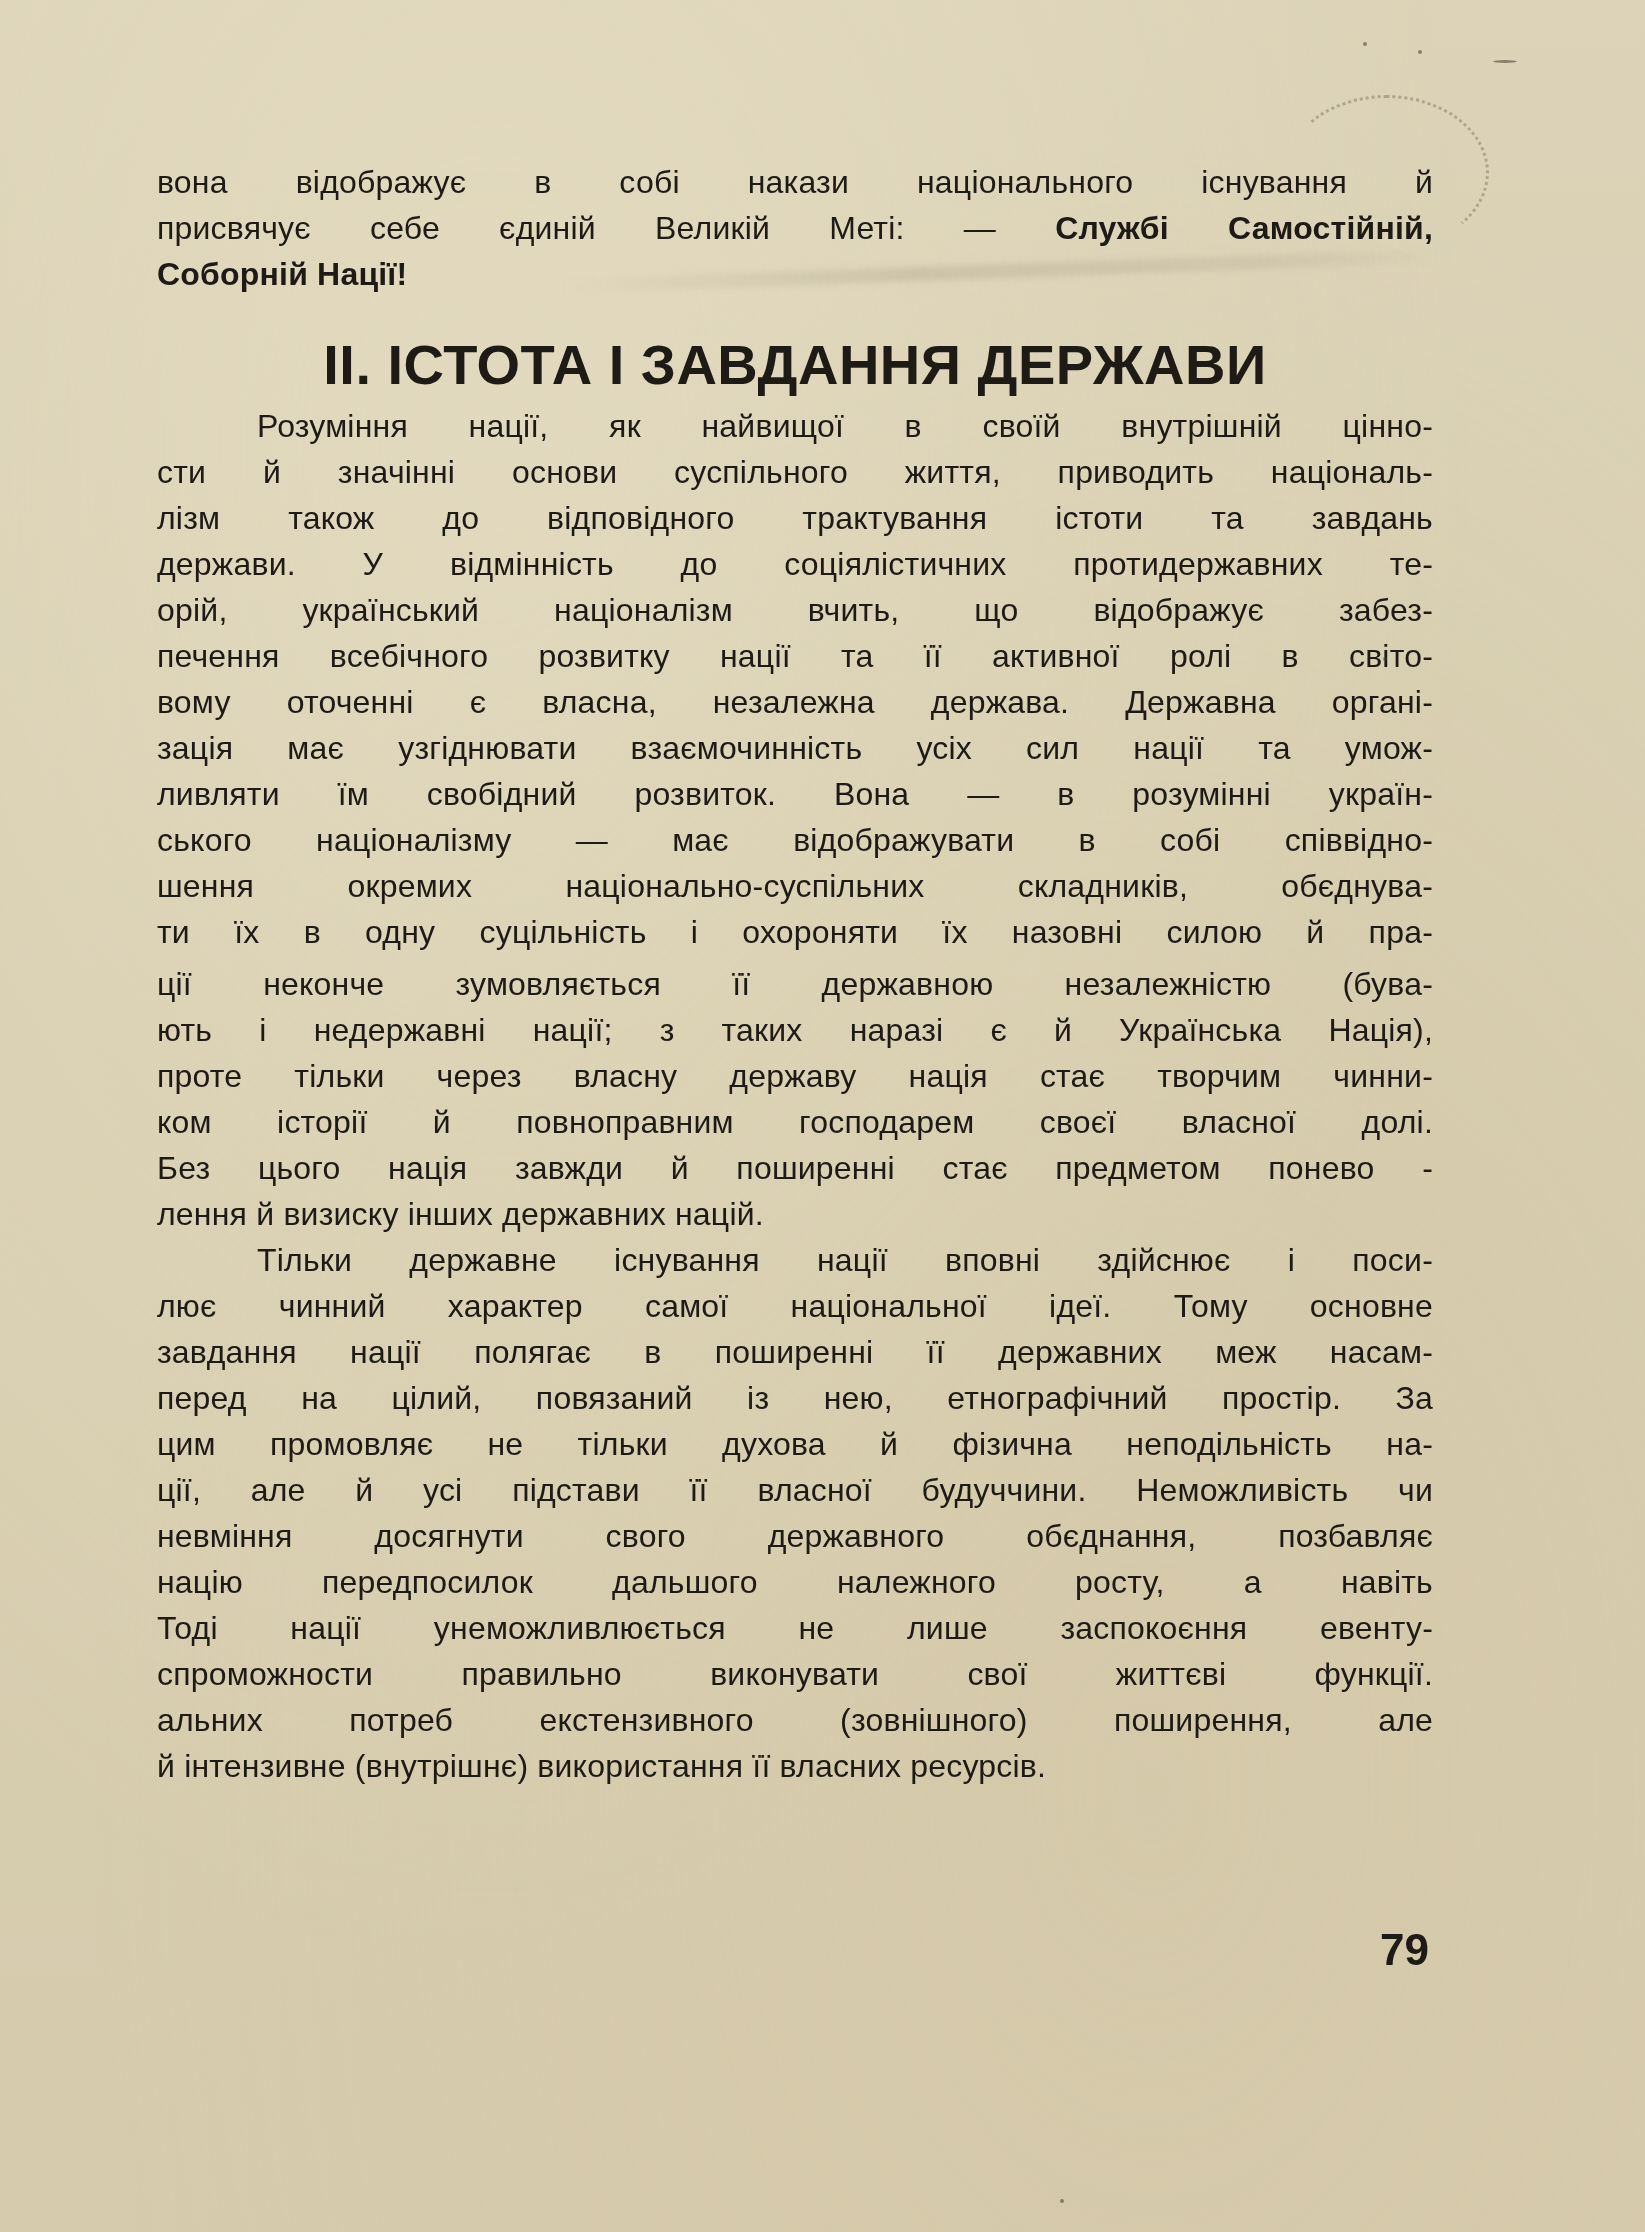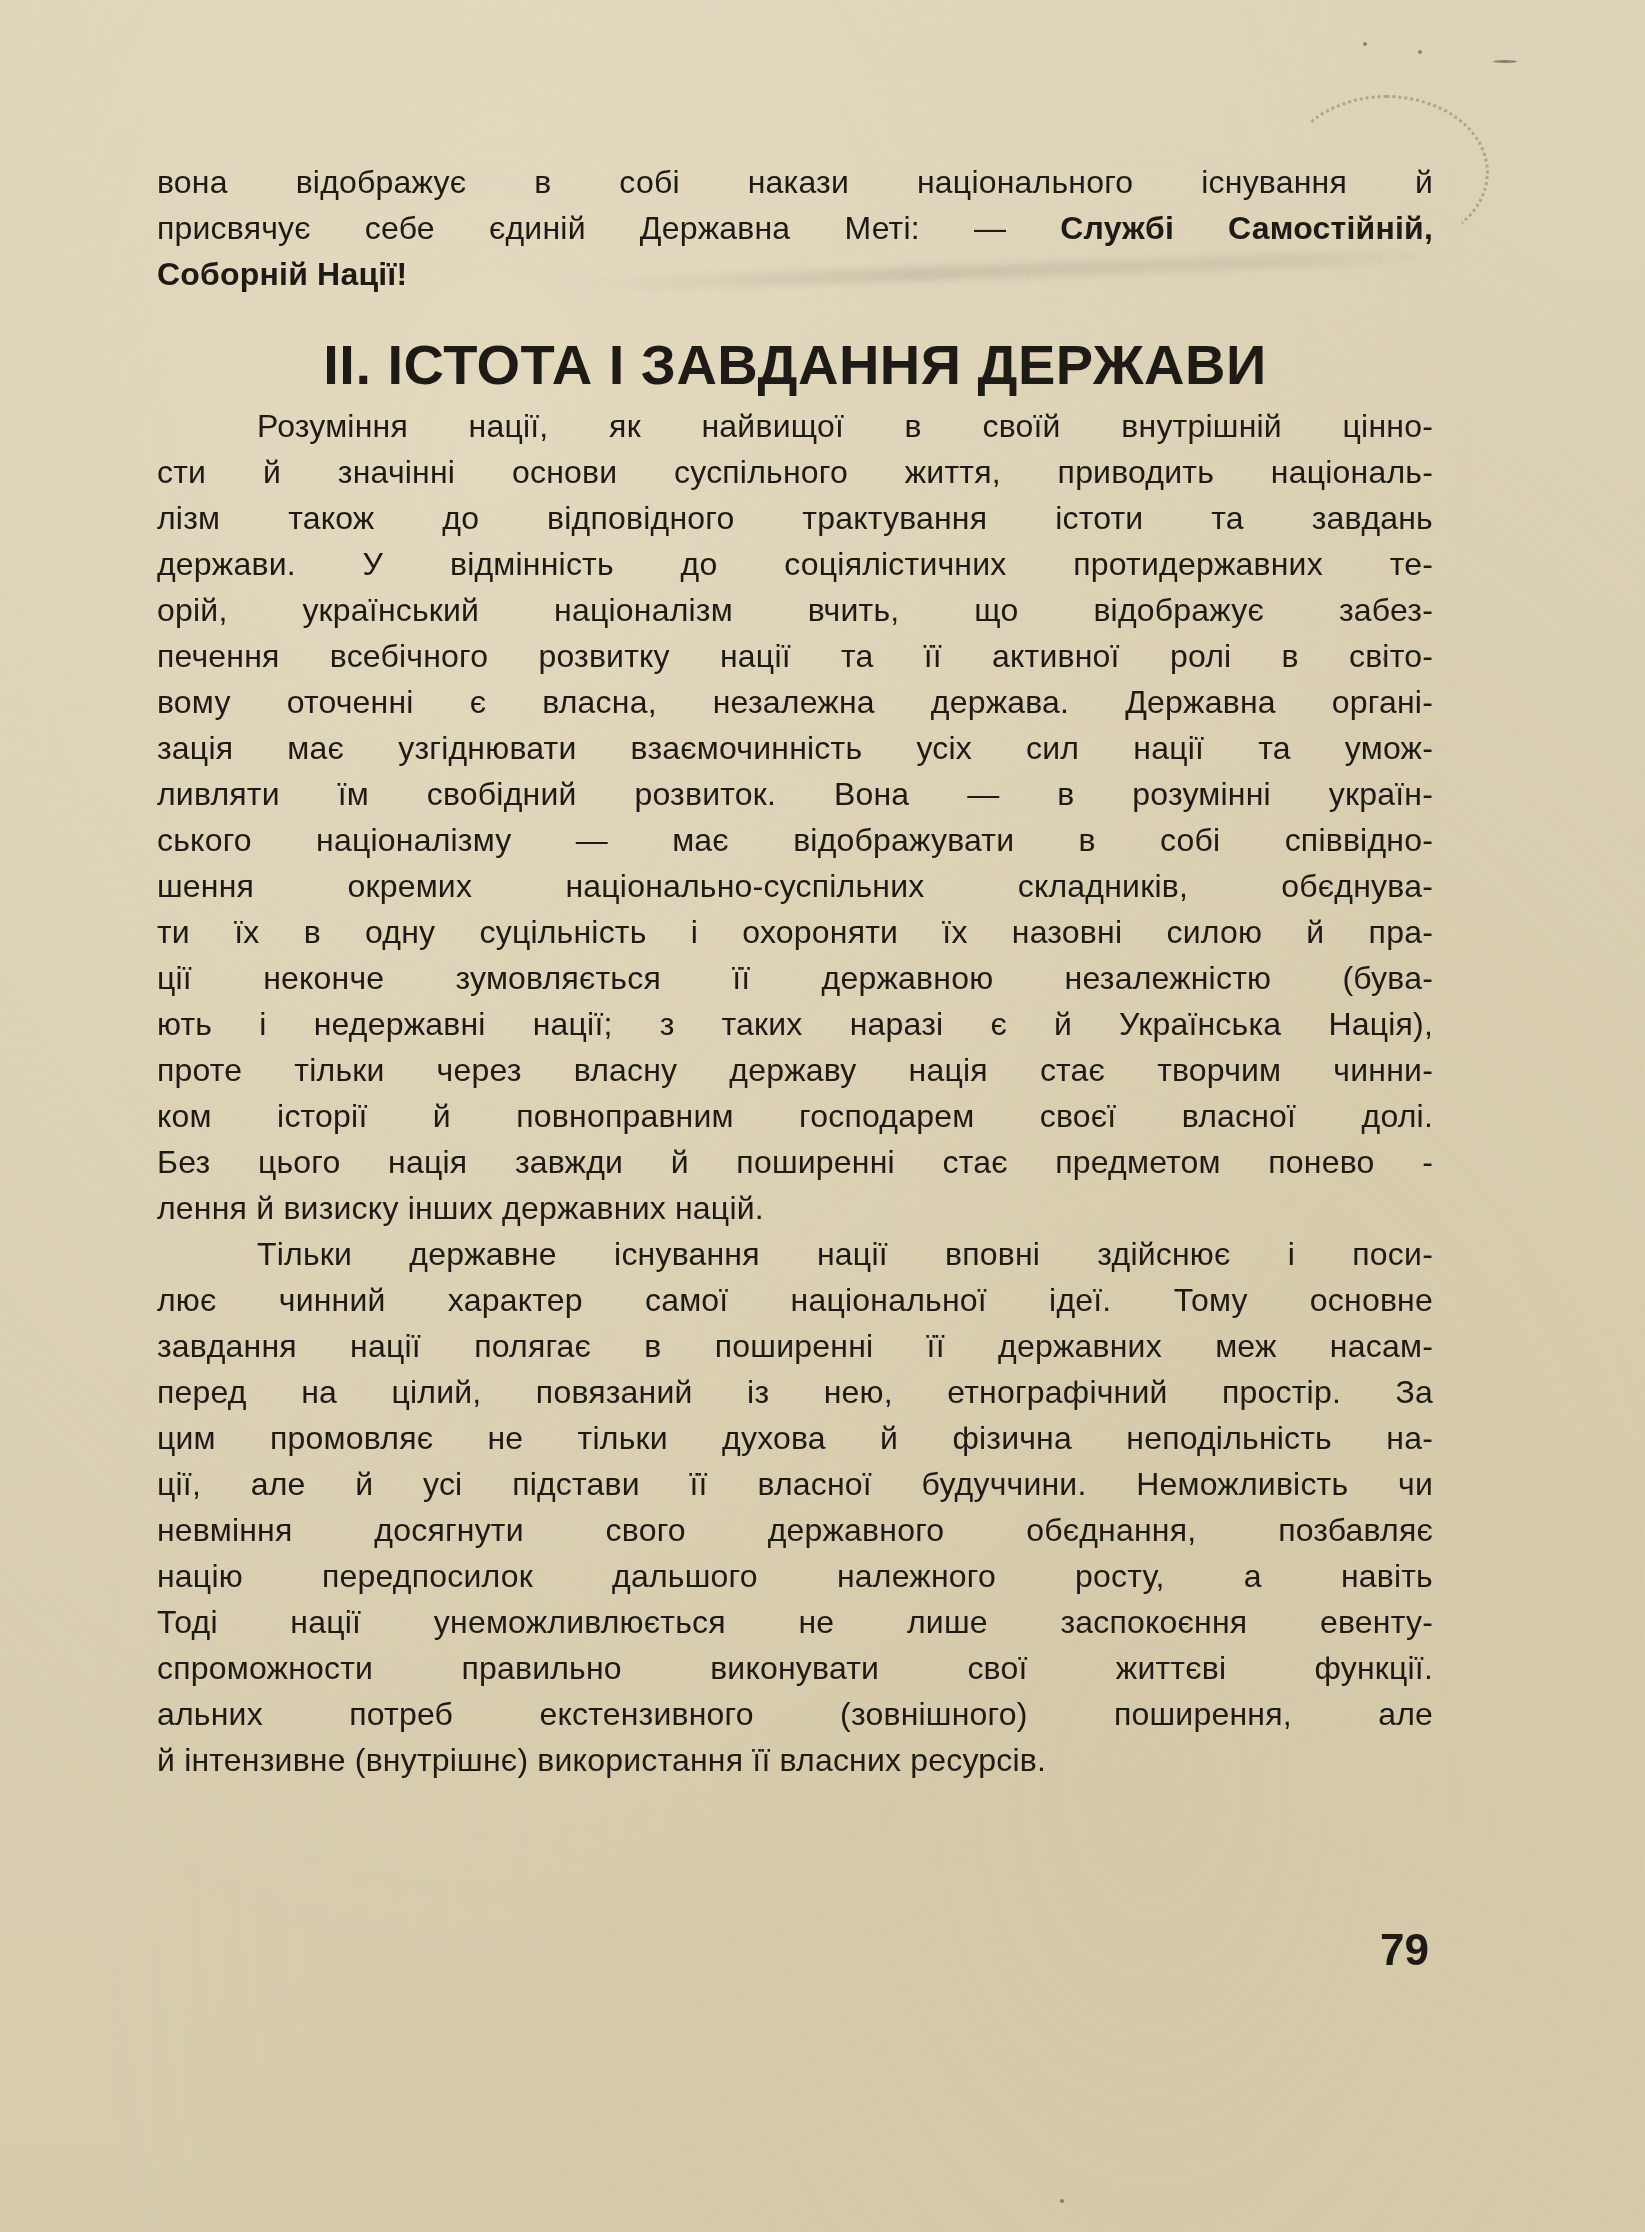--- a/index.html
+++ b/index.html
@@ -98,40 +98,40 @@
   </style>
 </head>
 <body>
 
 <div class="stain"></div>
 <div class="smudge"></div>
 
 <div class="page">
   <div class="intro">
     <span class="line" style="display: block; width: 1276px;">вона відображує в собі накази національного  існування  й</span>
-    <span class="line" style="display: block; width: 1276px;"><span>присвячує себе єдиній Державна Меті: — </span><span class="b">Службі Самостійній,</span></span>
+    <span class="line" style="display: block; width: 1276px;"><span>присвячує себе єдиній Великій Меті: — </span><span class="b">Службі Самостійній,</span></span>
     <span class="line last b" style="display: block; width: 1276px;">Соборній Нації!</span>
   </div>
 
   <h2 class="heading">II. ІСТОТА І ЗАВДАННЯ ДЕРЖАВИ</h2>
 
   <div class="para" id="para1">
       <span class="line indent" style="display: block; width: 1276px;">Розуміння нації, як найвищої в своїй внутрішній цінно-</span>
       <span class="line" style="display: block; width: 1276px;">сти й значінні основи суспільного життя, приводить національ-</span>
       <span class="line" style="display: block; width: 1276px;">лізм також до відповідного трактування  істоти  та  завдань</span>
       <span class="line" style="display: block; width: 1276px;">держави. У відмінність до соціялістичних протидержавних те-</span>
       <span class="line" style="display: block; width: 1276px;">орій, український націоналізм вчить, що відображує забез-</span>
       <span class="line" style="display: block; width: 1276px;">печення всебічного розвитку нації та її активної ролі в світо-</span>
       <span class="line" style="display: block; width: 1276px;">вому оточенні є власна, незалежна держава. Державна органі-</span>
       <span class="line" style="display: block; width: 1276px;">зація має узгіднювати взаємочинність усіх сил нації та умож-</span>
       <span class="line" style="display: block; width: 1276px;">ливляти їм свобідний розвиток. Вона — в розумінні україн-</span>
       <span class="line" style="display: block; width: 1276px;">ського націоналізму — має відображувати в собі співвідно-</span>
       <span class="line" style="display: block; width: 1276px;">шення окремих національно-суспільних складників, обєднува-</span>
       <span class="line" style="display: block; width: 1276px;">ти їх в одну суцільність і охороняти їх назовні силою й пра-</span>
-      <span class="line" style="display: block; width: 1276px;">ції неконче зумовляється її державною незалежністю (бува-</span>
+      <span class="line" style="display: block; width: 1276px; margin-top: 6px;">ції неконче зумовляється її державною незалежністю (бува-</span>
       <span class="line" style="display: block; width: 1276px;">ють і недержавні нації; з таких наразі є й Українська Нація),</span>
       <span class="line" style="display: block; width: 1276px;">проте тільки через власну державу нація стає творчим чинни-</span>
       <span class="line" style="display: block; width: 1276px;">ком історії й повноправним господарем своєї власної долі.</span>
       <span class="line" style="display: block; width: 1276px;">Без цього нація завжди й поширенні стає предметом понево -</span>
       <span class="line last" style="display: block; width: 1276px;">лення й визиску інших державних націй.</span>
     </div>
   <div class="para" id="para2">
       <span class="line indent" style="display: block; width: 1276px;">Тільки державне існування нації вповні здійснює і поси-</span>
       <span class="line" style="display: block; width: 1276px;">лює чинний характер самої національної ідеї. Тому основне</span>
       <span class="line" style="display: block; width: 1276px;">завдання нації полягає в поширенні її державних меж насам-</span>

